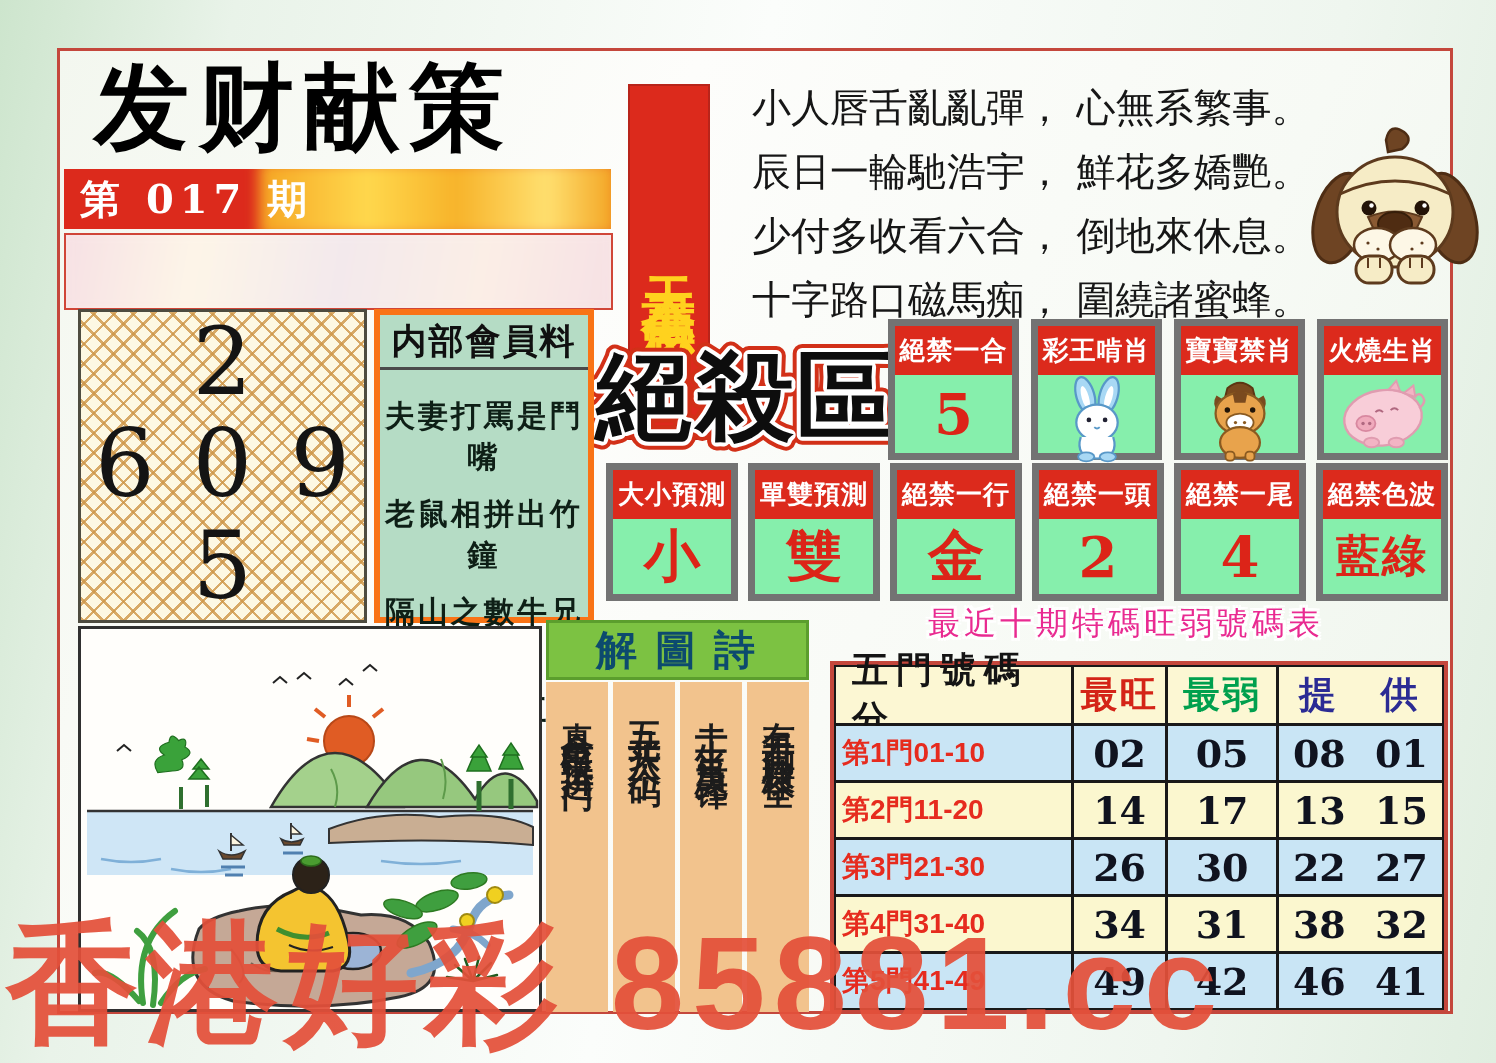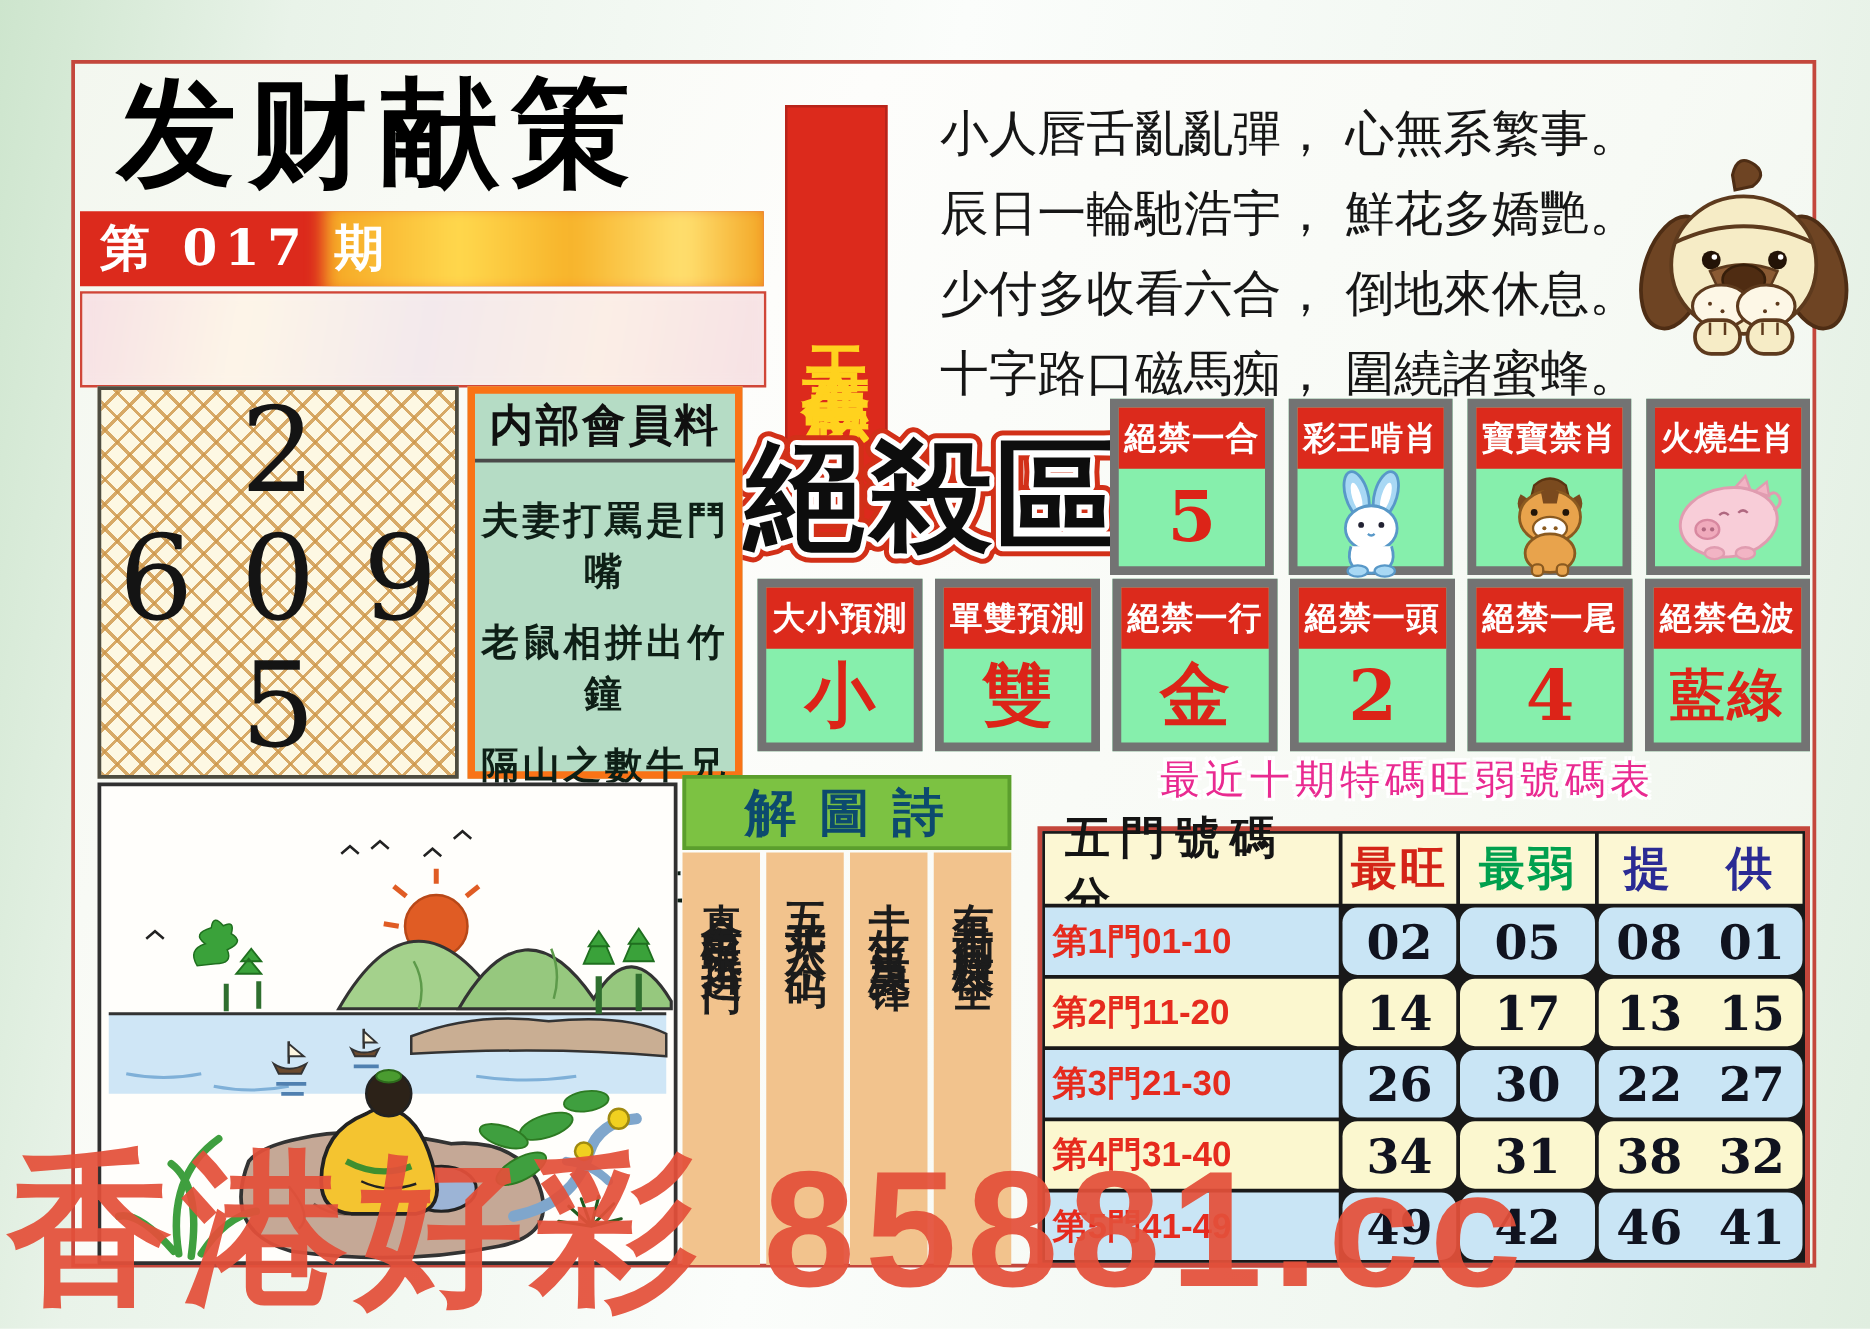--- a/index.html
+++ b/index.html
@@ -119,21 +119,21 @@
   }
   .hc-grid > div{display:flex;align-items:center;}
   .th{background:#fcf7d3;font-weight:700;font-family:"DejaVu Serif", serif;}
   .th-range{font-size:36px;color:#141414;letter-spacing:8px;padding-left:16px;}
   .th-hot{font-size:37px;color:#d42417;justify-content:center;letter-spacing:2px;}
   .th-cold{font-size:37px;color:#00a04e;justify-content:center;letter-spacing:2px;}
   .th-provide{font-size:37px;color:#2b2b94;justify-content:center;letter-spacing:16px;padding-left:12px;}
   .row-blue{background:#c9e5f5;}
   .row-cream{background:#fbf7cf;}
   .td-label{color:#e62b1e;font-size:28px;font-weight:700;padding-left:6px;white-space:nowrap;}
-  .td-num{justify-content:center;font-family:"DejaVu Serif", serif;font-weight:700;font-size:38px;color:#10131f;border-radius:12px;}
+  .td-num{justify-content:center;font-family:"DejaVu Serif", serif;font-weight:700;font-size:38px;color:#10131f;}
   .td-provide{word-spacing:16px;}
   
   .jietu-box{position:absolute;left:546px;top:620px;width:263px;height:392px;}
   .jietu-head{
     height:60px;background:#7cc242;border:3px solid #5b9e2d;box-sizing:border-box;
     display:flex;align-items:center;justify-content:center;
     color:#0c4a6e;font-size:41px;font-weight:800;letter-spacing:18px;padding-left:14px;
     font-family:"DejaVu Serif", serif;white-space:nowrap;
   }
   .jietu-cols{height:330px;display:flex;gap:5px;margin-top:2px;}

